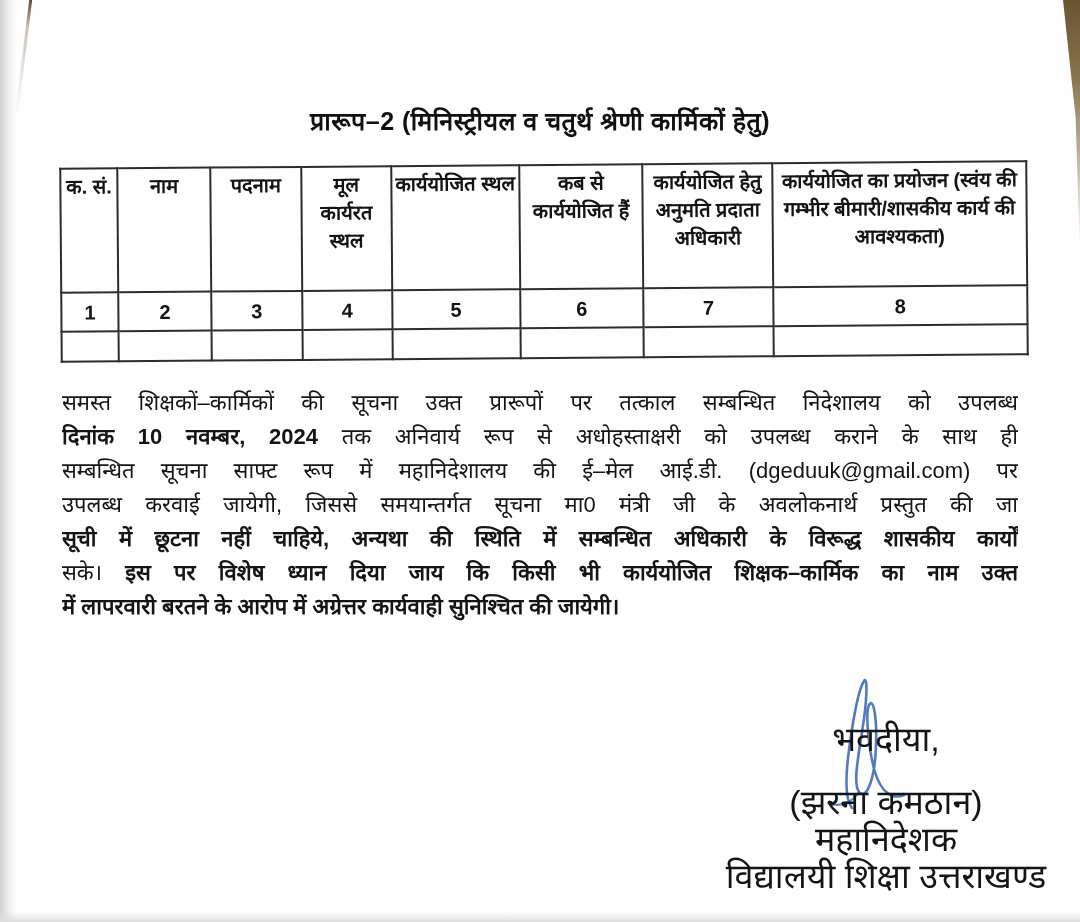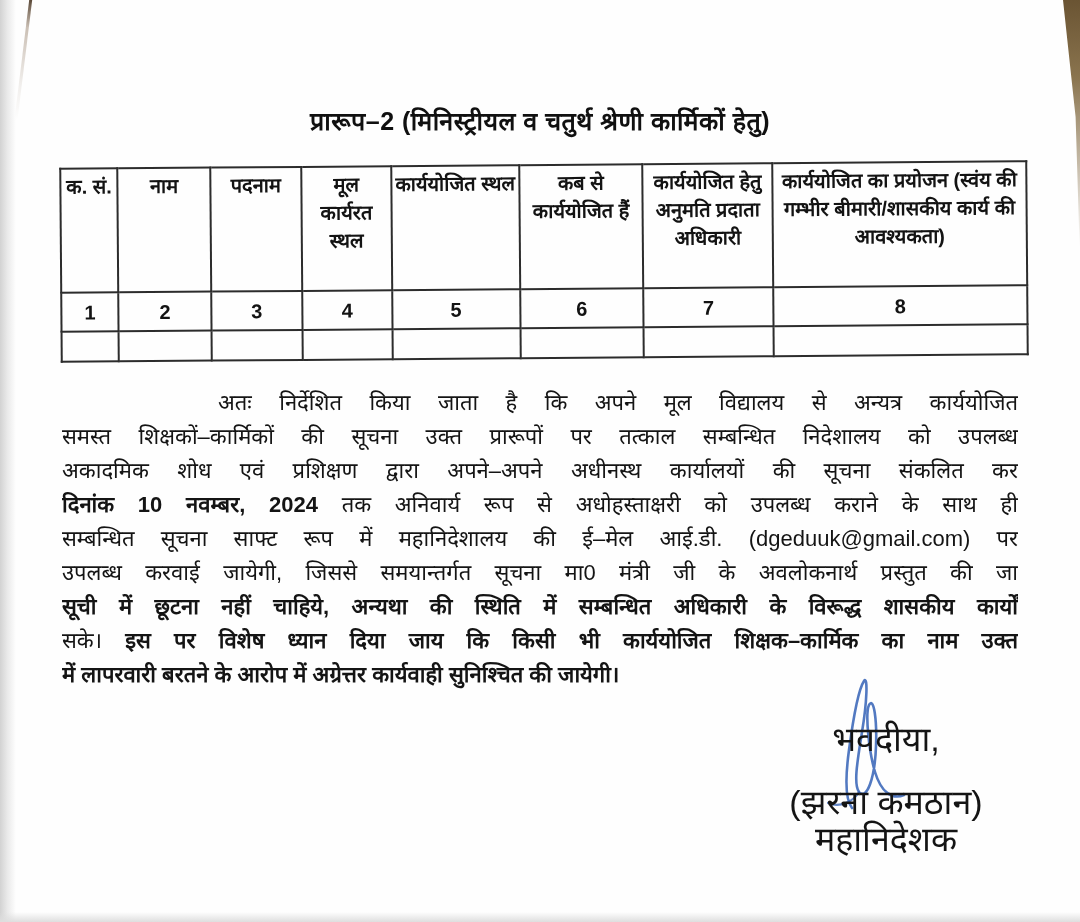--- a/index.html
+++ b/index.html
@@ -143,23 +143,21 @@
       <td></td>
       <td></td>
       <td></td>
       <td></td>
       <td></td>
     </tr>
   </tbody>
     </table>
 
   <div class="para">
-    <div class="pline first">अतः निर्देशित किया जाता है कि अपने मूल विद्यालय से अन्यत्र कार्ययोजित</div>
     <div class="pline">समस्त शिक्षकों–कार्मिकों की सूचना उक्त प्रारूपों पर तत्काल सम्बन्धित निदेशालय को उपलब्ध</div>
-    <div class="pline">अकादमिक शोध एवं प्रशिक्षण द्वारा अपने–अपने अधीनस्थ कार्यालयों की सूचना संकलित कर</div>
     <div class="pline"><span class="b">दिनांक 10 नवम्बर, 2024</span> <span>तक अनिवार्य रूप से अधोहस्ताक्षरी को उपलब्ध कराने के साथ ही</span></div>
     <div class="pline">सम्बन्धित सूचना साफ्ट रूप में महानिदेशालय की ई–मेल आई.डी. (dgeduuk@gmail.com) पर</div>
     <div class="pline">उपलब्ध करवाई जायेगी, जिससे समयान्तर्गत सूचना मा0 मंत्री जी के अवलोकनार्थ प्रस्तुत की जा</div>
     <div class="pline b">सूची में छूटना नहीं चाहिये, अन्यथा की स्थिति में सम्बन्धित अधिकारी के विरूद्ध शासकीय कार्यों</div>
     <div class="pline"><span>सके।</span> <span class="b">इस पर विशेष ध्यान दिया जाय कि किसी भी कार्ययोजित शिक्षक–कार्मिक का नाम उक्त</span></div>
     <div class="pline b last">में लापरवारी बरतने के आरोप में अग्रेत्तर कार्यवाही सुनिश्चित की जायेगी।</div>
   </div>
 
   <svg class="sig-ink" viewBox="0 0 112 138">
     <path d="M 40 132
@@ -171,15 +169,16 @@
              C 65 45, 62 20, 57 29
              C 53 38, 57 76, 63 96
              C 69 116, 80 124, 92 119" fill="none" stroke="#3a67b8" stroke-width="2.6" stroke-linecap="round" opacity="0.88"></path>
     <path d="M 47 116 C 41 126, 28 132, 16 127" fill="none" stroke="#3a67b8" stroke-width="2.2" stroke-linecap="round" opacity="0.8"></path>
   </svg>
 
   <div class="sig-block">
     <div class="sig-closing">भवदीया,</div>
     <div class="sig-name">(झरना कमठान)</div>
     <div class="sig-desig">महानिदेशक</div>
+    <div class="sig-org">विद्यालयी शिक्षा उत्तराखण्ड</div>
   </div>
 
 </div>
 
 </body></html>

